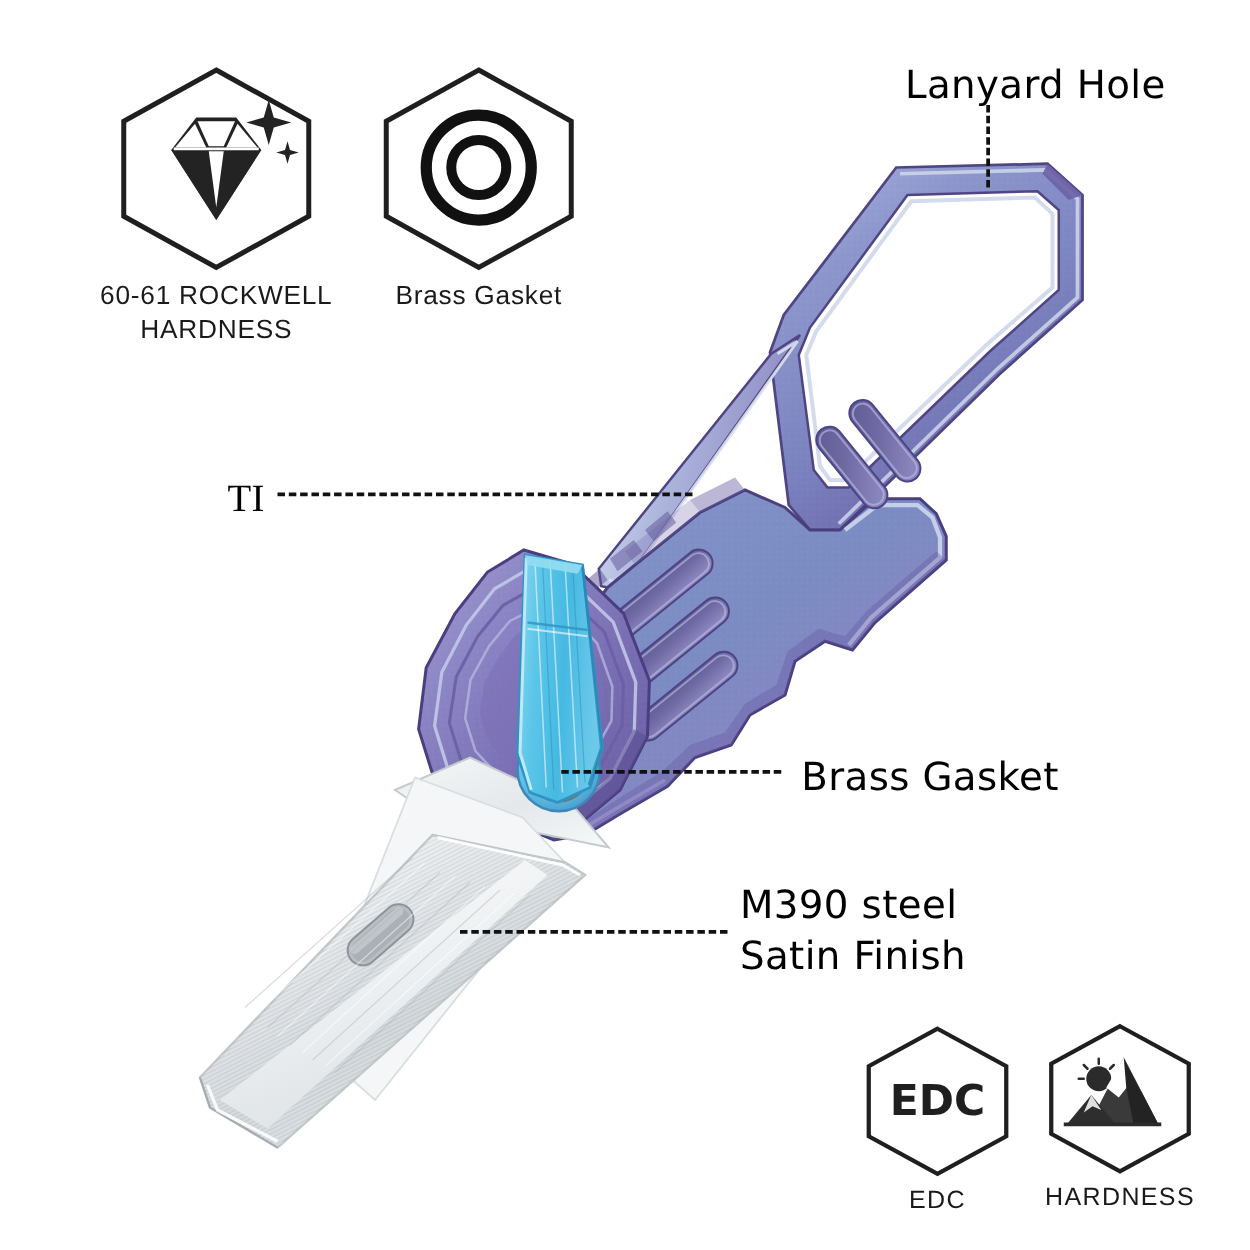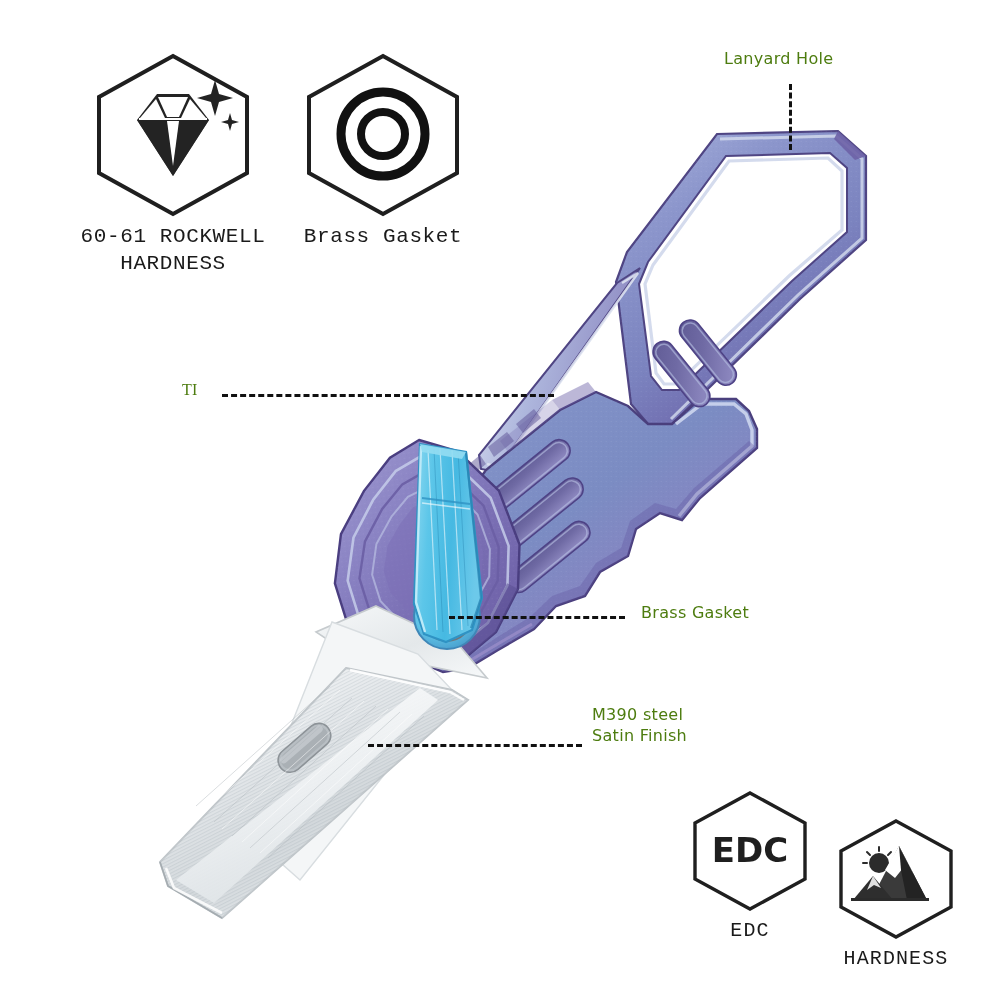--- a/index.html
+++ b/index.html
@@ -20,30 +20,30 @@
   .badge { position: absolute; text-align: center; }
   .hex-wrap { position: relative; width: 100%; }
   .hex-svg { display: block; margin: 0 auto; }
   .badge-label {
     margin-top: 6px;
     color: #1a1a1a;
     font-size: 21px;
     line-height: 1.28;
     letter-spacing: 0.6px;
     white-space: pre-line;
-    font-family: Liberation Mono, monospace;
+    font-family: Liberation Sans, sans-serif;
     text-align: center;
   }
   .badge-label.small { font-size: 20px; letter-spacing: 1.1px; }
 
   
   .callout {
     position: absolute;
-    color: #4d7c0f;
-    font-size: 16px;
+    color: #000000;
+    font-size: 31px;
     line-height: 1.32;
     letter-spacing: 0.3px;
     white-space: pre-line;
     font-family: "DejaVu Sans", "Liberation Sans", sans-serif;
   }
   .callout.center { text-align: left; }
 
   
   .leader-h {
     position: absolute;
@@ -410,21 +410,21 @@
     <div class="hex-wrap">
       <svg class="hex-svg" width="160" height="166" viewBox="0 0 160 166">
         <polygon points="80,4 154,45 154,121 80,162 6,121 6,45" fill="#ffffff" stroke="#1f1f1f" stroke-width="4"></polygon>
         <circle cx="80" cy="82" r="42" fill="none" stroke="#111111" stroke-width="9"></circle>
         <circle cx="80" cy="82" r="22" fill="none" stroke="#111111" stroke-width="8"></circle>
       </svg>
     </div>
     <div class="badge-label">Brass Gasket</div>
   </div>
 
-  <div class="badge" style="left:688px; top:790px; width:124px;">
+  <div class="badge" style="left:688px; top:820px; width:124px;">
     <div class="hex-wrap">
       <svg class="hex-svg" width="118" height="122" viewBox="0 0 118 122">
         <polygon points="59,3 114,33 114,89 59,119 4,89 4,33" fill="#ffffff" stroke="#1f1f1f" stroke-width="3.4"></polygon>
         <text x="59" y="72" text-anchor="middle" font-family="DejaVu Sans, Liberation Sans, sans-serif" font-size="34" font-weight="bold" fill="#1f1f1f">EDC</text>
       </svg>
     </div>
     <div class="badge-label small">EDC</div>
   </div>
 
   <div class="badge" style="left:830px; top:818px; width:132px;">

